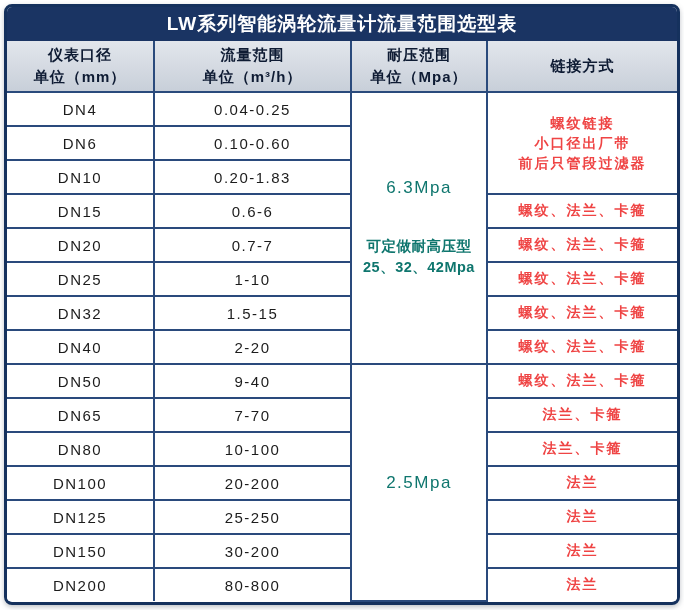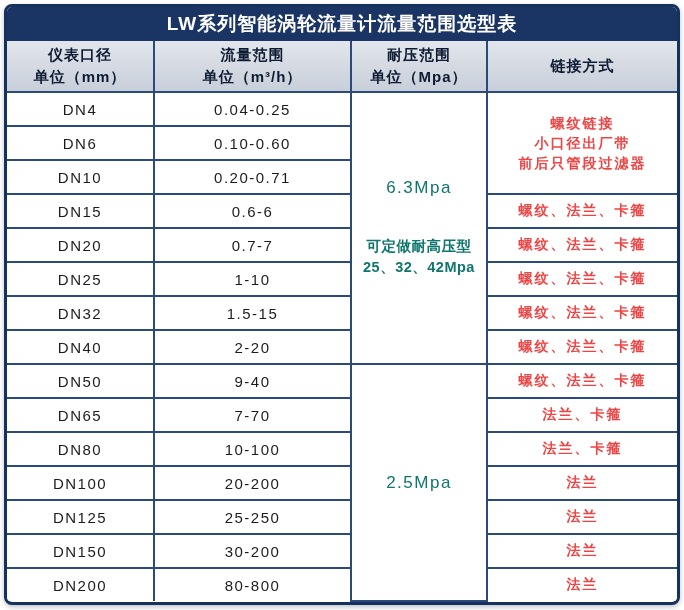--- a/index.html
+++ b/index.html
@@ -147,21 +147,21 @@
               <span class="hdr-line">前后只管段过滤器</span>
             </div>
           </td>
         </tr>
         <tr>
           <td class="num">DN6</td>
           <td class="num">0.10-0.60</td>
         </tr>
         <tr>
           <td class="num">DN10</td>
-          <td class="num">0.20-0.71</td>
+          <td class="num">0.20-1.83</td>
         </tr>
         <tr>
           <td class="num">DN15</td>
           <td class="num">0.6-6</td>
           <td class="conn">螺纹、法兰、卡箍</td>
         </tr>
         <tr>
           <td class="num">DN20</td>
           <td class="num">0.7-7</td>
           <td class="conn">螺纹、法兰、卡箍</td>

